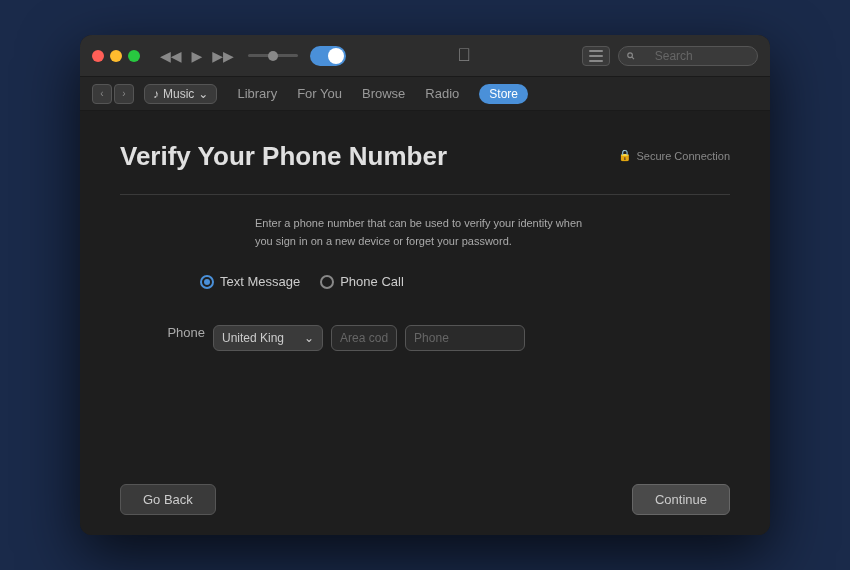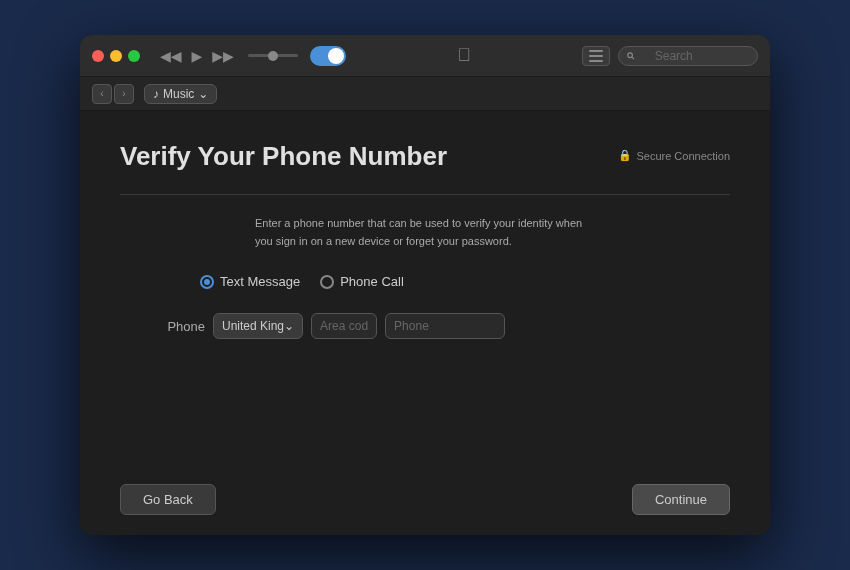--- a/index.html
+++ b/index.html
@@ -303,44 +303,45 @@
       background: #4a90d9;
     }
 
     .radio-label {
       color: #ccc;
       font-size: 13px;
     }
 
     .phone-row {
       display: flex;
-      align-items: center;
+      align-items: flex-start;
       gap: 8px;
       align-self: flex-start;
       margin-left: 40px;
+      margin-top: 12px;
     }
 
     .phone-label {
       color: #aaa;
       font-size: 13px;
       width: 45px;
       text-align: right;
     }
 
     .country-select {
       background: #3a3a3a;
       border: 1px solid #555;
       border-radius: 6px;
       color: #ccc;
       font-size: 12px;
       padding: 4px 8px;
       cursor: pointer;
       display: flex;
       align-items: center;
-      gap: 0;
+      gap: 20px;
       height: 26px;
     }
 
     .area-input, .phone-input {
       background: #2a2a2a;
       border: 1px solid #555;
       border-radius: 6px;
       color: #aaa;
       font-size: 12px;
       padding: 4px 8px;
@@ -442,20 +443,27 @@
       <div class="nav-arrow">‹</div>
       <div class="nav-arrow">›</div>
     </div>
 
     <div class="music-selector">
       <span>♪</span>
       <span>Music</span>
       <span>⌄</span>
     </div>
 
+    <div class="nav-links">
+      <a class="nav-link">Library</a>
+      <a class="nav-link">For You</a>
+      <a class="nav-link">Browse</a>
+      <a class="nav-link">Radio</a>
+      <a class="nav-link active">Store</a>
+    </div>
   </div>
 
   <div class="content">
     <div class="header-row">
       <h1 class="page-title">Verify Your Phone Number</h1>
       <div style="display:flex;align-items:center;gap:4px;margin-top:8px;">
         <span style="color:#888;font-size:11px;">🔒</span>
         <span style="color:#888;font-size:11px;">Secure Connection</span>
       </div>
     </div>

